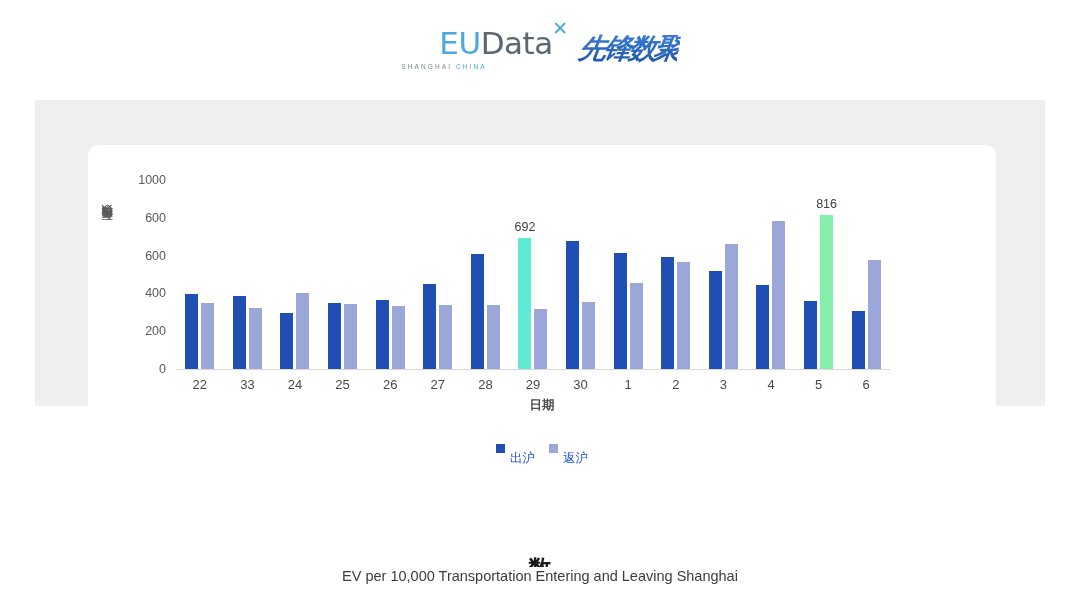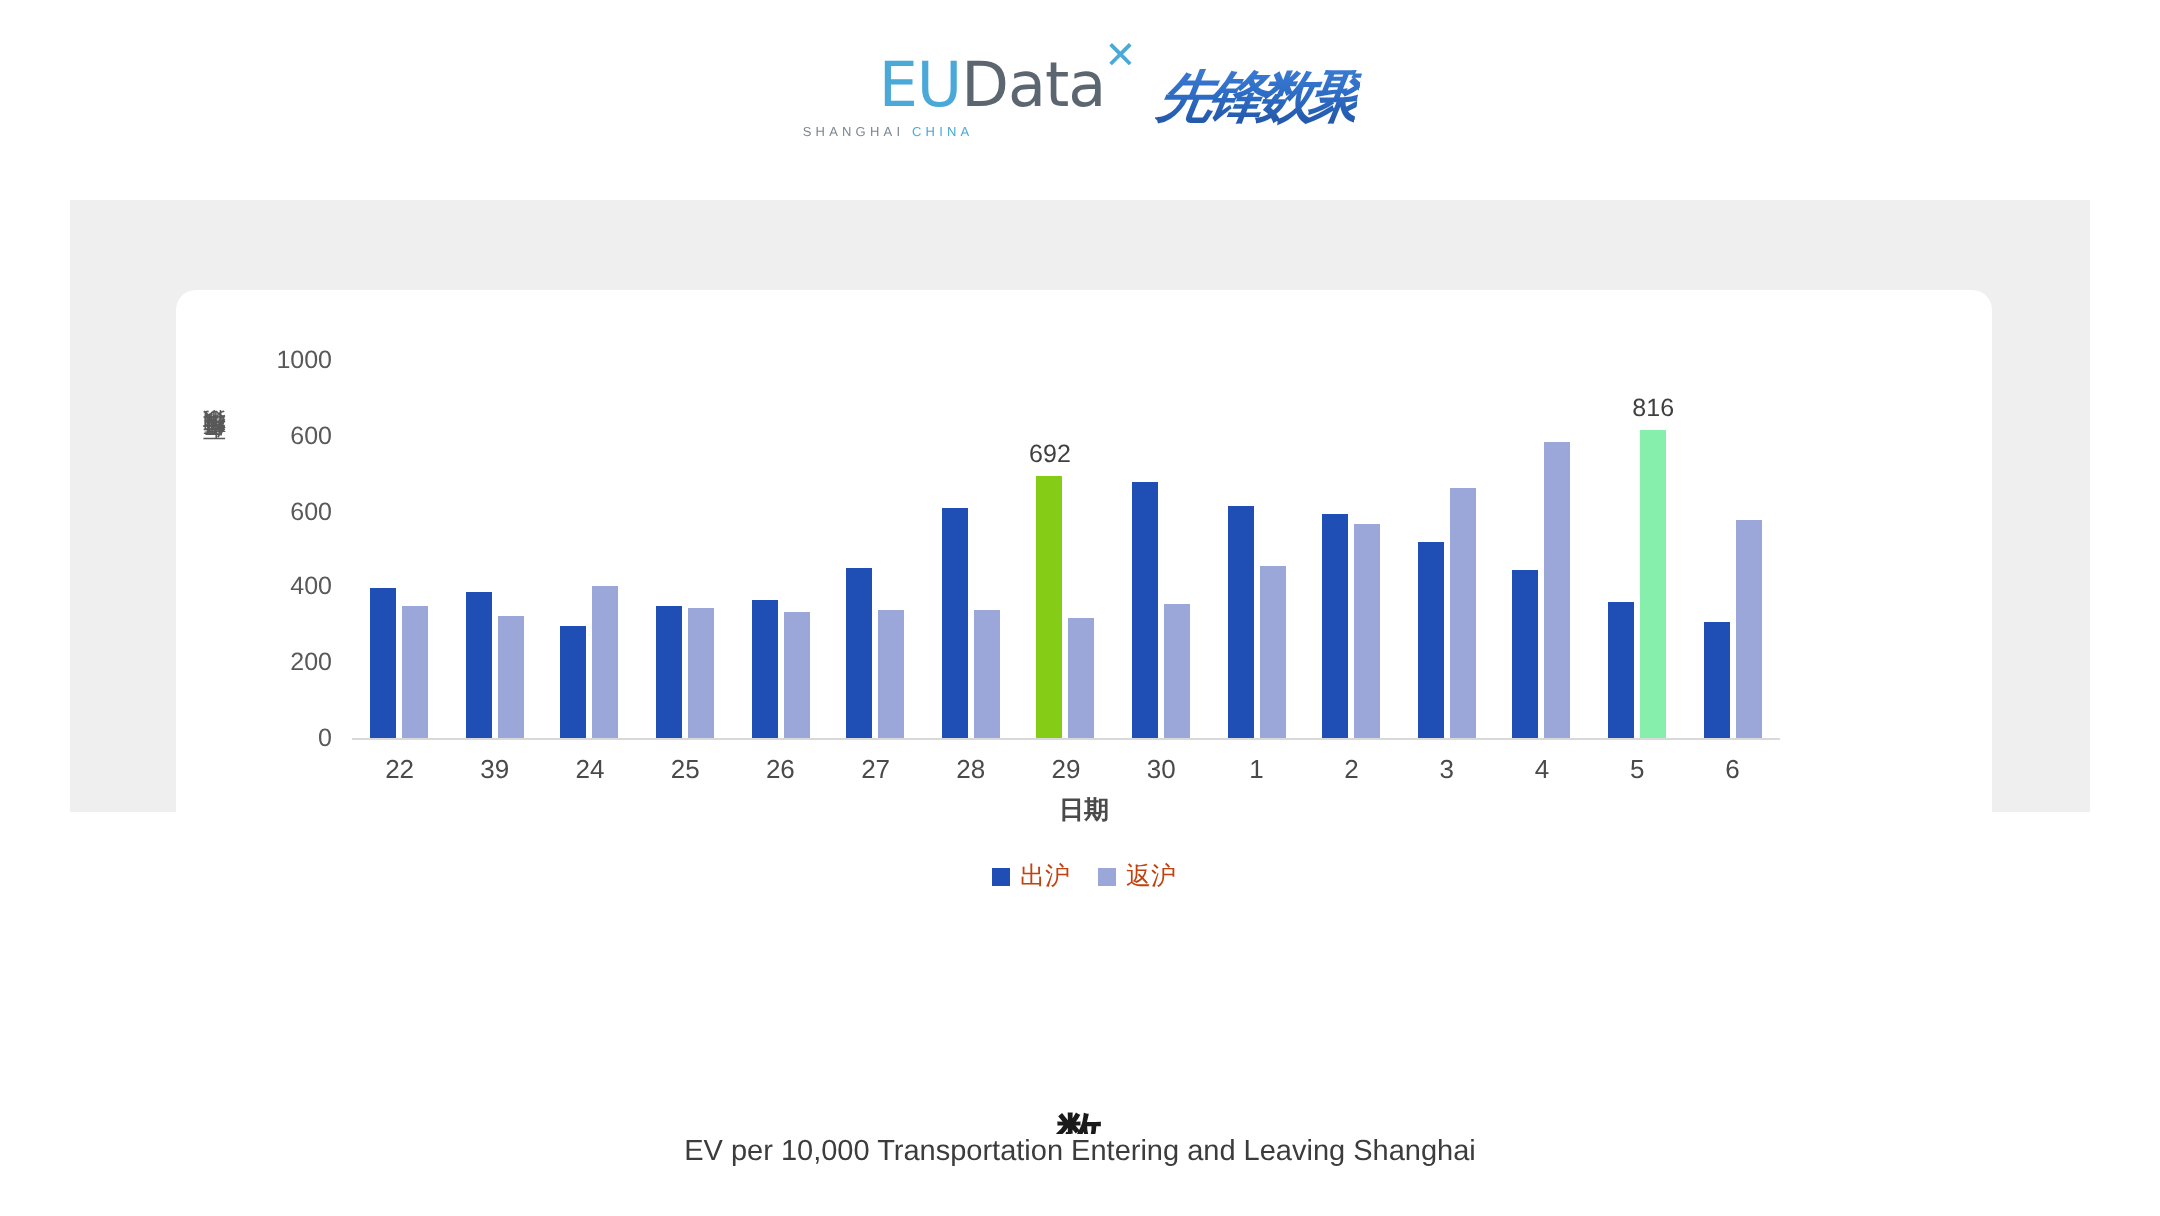--- a/index.html
+++ b/index.html
@@ -142,22 +142,23 @@
     font-family: "DejaVu Sans", sans-serif;
     font-weight: bold;
   }
   .legend {
     position: absolute; left: 0; top: 285px; width: 908px;
     display: flex; align-items: center; justify-content: center; gap: 14px;
   }
   .legend-item { display: flex; align-items: center; gap: 5px; }
   .legend-swatch { width: 9px; height: 9px; display: inline-block; }
   .legend-text {
-    font-size: 12.5px; color: #c2410c;
-    font-family: "DejaVu Sans", sans-serif;
+    font-size: 12.5px; color: #1d4ed8;
+    font-family: "DejaVu Sans", sans-serif;
+    margin-top: 20px;
   }
 
   
   .ghost-glyph {
     position: absolute; left: 0; top: 556px; width: 1080px;
     text-align: center; font-size: 23px; font-weight: 700;
     color: #1a1a1a; font-family: "DejaVu Sans", sans-serif;
     height: 11px; overflow: hidden; line-height: 25px;
   }
   .main-title {
@@ -235,21 +236,21 @@
             </div>
             <div class="bar-group" style="left: 238px; width: 47.6px; justify-content: center; position: absolute;">
               <div class="bar bar-out" title="出沪 27: 451" style="height: 85.239px; background: rgb(31, 79, 181);"></div>
               <div class="bar bar-in" title="返沪 27: 337" style="height: 63.693px; background: rgb(154, 167, 216);"></div>
             </div>
             <div class="bar-group" style="left: 285.6px; width: 47.6px; justify-content: center; position: absolute;">
               <div class="bar bar-out" title="出沪 28: 607" style="height: 114.723px; background: rgb(31, 79, 181);"></div>
               <div class="bar bar-in" title="返沪 28: 341" style="height: 64.449px; background: rgb(154, 167, 216);"></div>
             </div>
             <div class="bar-group" style="left: 333.2px; width: 47.6px; justify-content: center; position: absolute;">
-              <div class="bar bar-out" title="出沪 29: 692" style="height: 130.788px; background: #84cc16; position: relative;">
+              <div class="bar bar-out" title="出沪 29: 692" style="height: 130.788px; background: #5eead4; position: relative;">
                 <div class="bar-label" style="bottom: 134.788px;">692</div>
               </div>
               <div class="bar bar-in" title="返沪 29: 316" style="height: 59.724px; background: rgb(154, 167, 216);"></div>
             </div>
             <div class="bar-group" style="left: 380.8px; width: 47.6px; justify-content: center; position: absolute;">
               <div class="bar bar-out" title="出沪 30: 679" style="height: 128.331px; background: rgb(31, 79, 181);"></div>
               <div class="bar bar-in" title="返沪 30: 357" style="height: 67.473px; background: rgb(154, 167, 216);"></div>
             </div>
             <div class="bar-group" style="left: 428.4px; width: 47.6px; justify-content: center; position: absolute;">
               <div class="bar bar-out" title="出沪 1: 613" style="height: 115.857px; background: rgb(31, 79, 181);"></div>
@@ -273,21 +274,21 @@
                 <div class="bar-label" style="bottom: 158.224px;">816</div>
               </div>
             </div>
             <div class="bar-group" style="left: 666.4px; width: 47.6px; justify-content: center; position: absolute;">
               <div class="bar bar-out" title="出沪 6: 307" style="height: 58.023px; background: rgb(31, 79, 181);"></div>
               <div class="bar bar-in" title="返沪 6: 578" style="height: 109.242px; background: rgb(154, 167, 216);"></div>
             </div>
           </div>
         <div id="xticks">
             <div class="xtick" style="left: 111.8px;">22</div>
-            <div class="xtick" style="left: 159.4px;">39</div>
+            <div class="xtick" style="left: 159.4px;">33</div>
             <div class="xtick" style="left: 207px;">24</div>
             <div class="xtick" style="left: 254.6px;">25</div>
             <div class="xtick" style="left: 302.2px;">26</div>
             <div class="xtick" style="left: 349.8px;">27</div>
             <div class="xtick" style="left: 397.4px;">28</div>
             <div class="xtick" style="left: 445px;">29</div>
             <div class="xtick" style="left: 492.6px;">30</div>
             <div class="xtick" style="left: 540.2px;">1</div>
             <div class="xtick" style="left: 587.8px;">2</div>
             <div class="xtick" style="left: 635.4px;">3</div>

